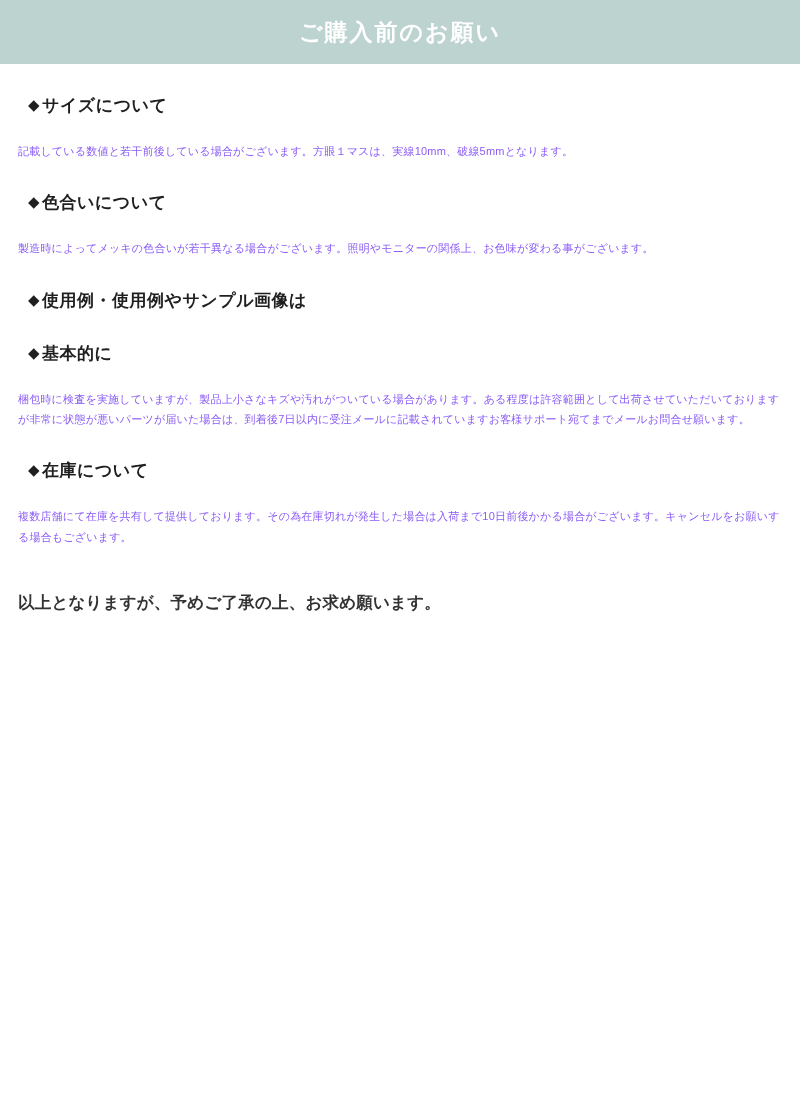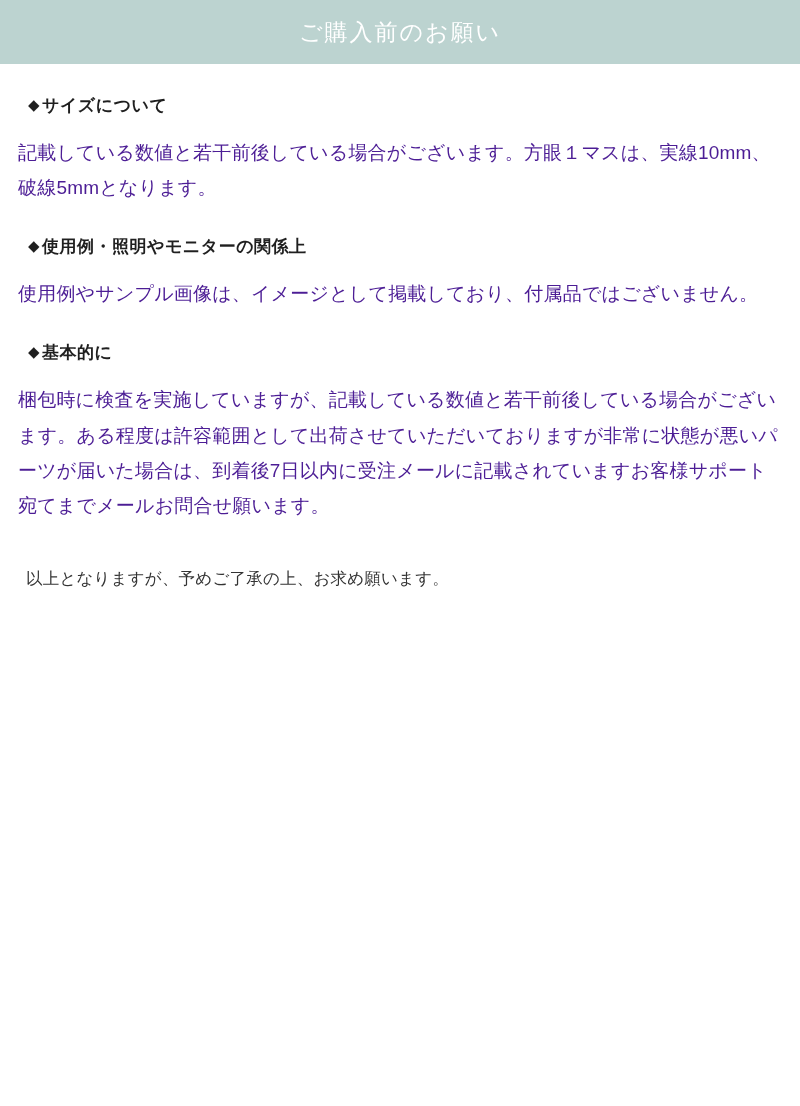--- a/index.html
+++ b/index.html
@@ -20,21 +20,21 @@
   }
   .banner {
     background: #bcd3d0;
     height: 64px;
     display: flex;
     align-items: center;
     justify-content: center;
   }
   .banner-title {
     font-size: 23px;
-    font-weight: normal;
+    font-weight: bold;
     color: #ffffff;
     letter-spacing: 2px;
   }
   .content {
     padding: 0 18px 8px 18px;
   }
   .section {
     margin: 0;
   }
   .section-heading {
@@ -44,70 +44,82 @@
     margin: 30px 0 0 10px;
     letter-spacing: 0.5px;
   }
   .section-heading .diamond {
     font-size: 15px;
     margin-right: 2px;
     position: relative;
     top: -1px;
   }
   .section-body {
-    font-size: 19px;
+    font-size: 11px;
     line-height: 1.85;
-    color: #4c1d95;
-    margin: 18px 0 0 0;
+    color: #8b5cf6;
+    margin: 24px 0 0 0;
     letter-spacing: 0.2px;
   }
   .closing {
     font-size: 16.5px;
     line-height: 1.85;
     color: #333333;
     margin: 40px 0 0 0;
     letter-spacing: 0.2px;
   }
   .closing p {
-    margin: 8px;
+    margin: 0;
+    font-weight: bold;
   }
 </style>
 </head>
 <body>
 
 <div class="page">
 
   <div class="banner">
     <div class="banner-title">ご購入前のお願い</div>
   </div>
 
   <div class="content">
 
     <div class="section">
       <div class="section-heading">
         <span class="diamond">◆</span><span>サイズについて</span>
       </div>
       <div class="section-body">記載している数値と若干前後している場合がございます。方眼１マスは、実線10mm、破線5mmとなります。</div>
     </div>
 
+    <div class="section">
+      <div class="section-heading">
+        <span class="diamond">◆</span><span>色合いについて</span>
+      </div>
+      <div class="section-body">製造時によってメッキの色合いが若干異なる場合がございます。照明やモニターの関係上、お色味が変わる事がございます。</div>
+    </div>
 
     <div class="section">
       <div class="section-heading">
-        <span class="diamond">◆</span><span>使用例・照明やモニターの関係上</span>
+        <span class="diamond">◆</span><span>使用例・使用例やサンプル画像は</span>
       </div>
-      <div class="section-body">使用例やサンプル画像は、イメージとして掲載しており、付属品ではございません。</div>
     </div>
 
     <div class="section">
       <div class="section-heading">
         <span class="diamond">◆</span><span>基本的に</span>
       </div>
-      <div class="section-body">梱包時に検査を実施していますが、記載している数値と若干前後している場合がございます。ある程度は許容範囲として出荷させていただいておりますが非常に状態が悪いパーツが届いた場合は、到着後7日以内に受注メールに記載されていますお客様サポート宛てまでメールお問合せ願います。</div>
+      <div class="section-body">梱包時に検査を実施していますが、製品上小さなキズや汚れがついている場合があります。ある程度は許容範囲として出荷させていただいておりますが非常に状態が悪いパーツが届いた場合は、到着後7日以内に受注メールに記載されていますお客様サポート宛てまでメールお問合せ願います。</div>
     </div>
 
+    <div class="section">
+      <div class="section-heading">
+        <span class="diamond">◆</span><span>在庫について</span>
+      </div>
+      <div class="section-body">複数店舗にて在庫を共有して提供しております。その為在庫切れが発生した場合は入荷まで10日前後かかる場合がございます。キャンセルをお願いする場合もございます。</div>
+    </div>
 
     <div class="section">
     </div>
 
     <div class="closing">
       <p>以上となりますが、予めご了承の上、お求め願います。</p>
     </div>
 
   </div>
 </div>

